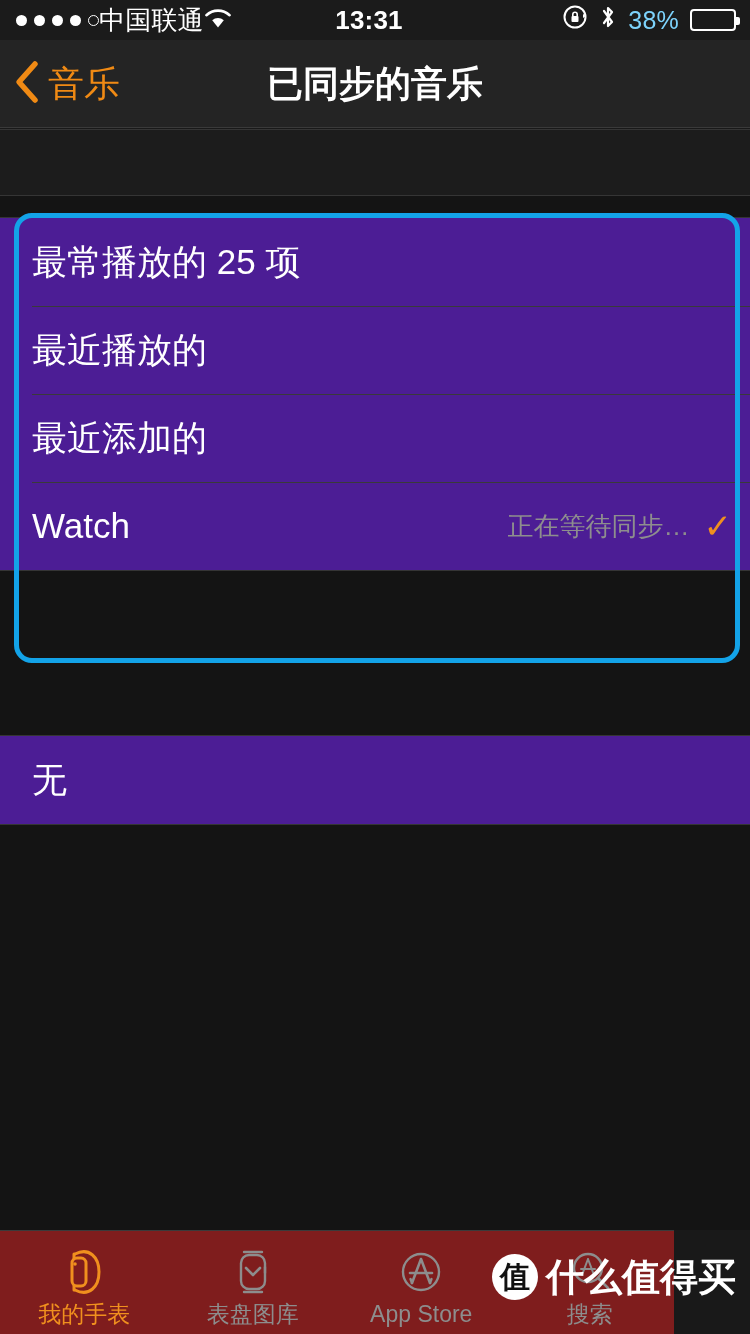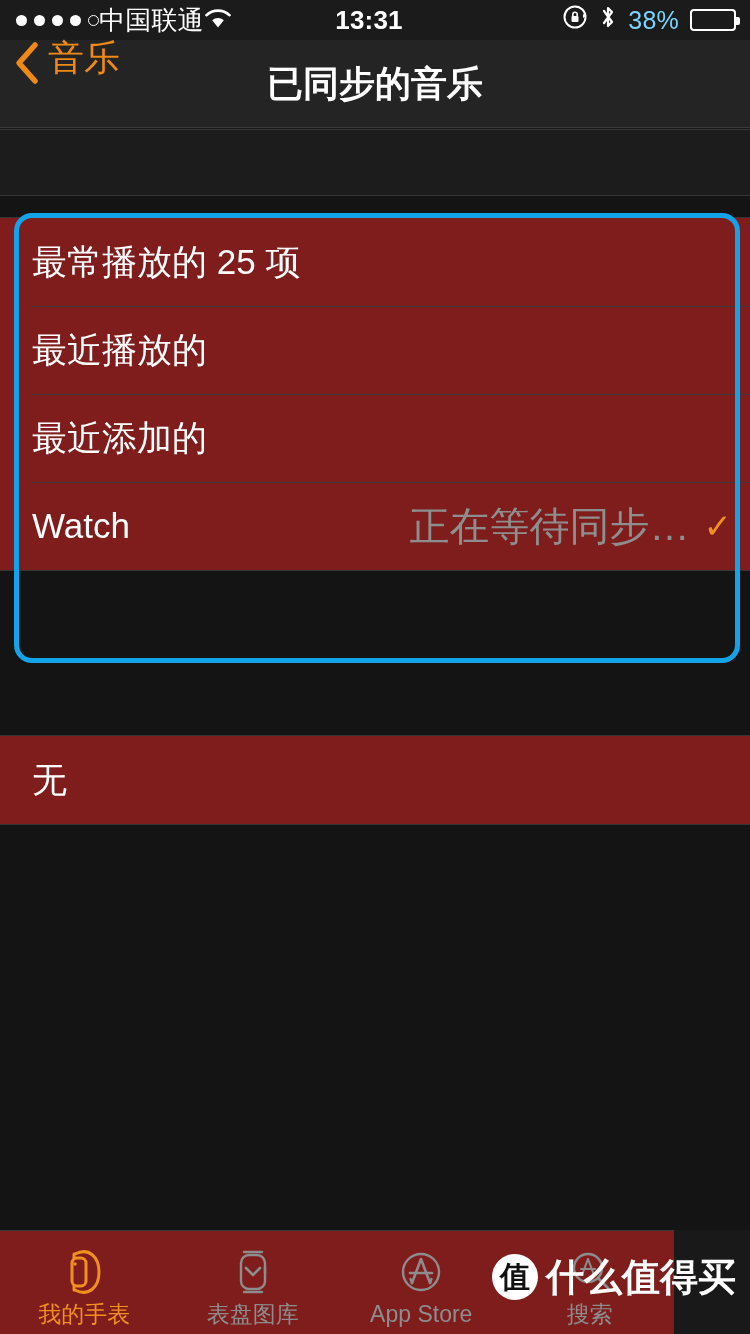--- a/index.html
+++ b/index.html
@@ -96,21 +96,21 @@
     width: 750px;
     height: 88px;
     background: #242424;
     border-bottom: 1px solid #3a3a3a;
   }
   #back-button {
     position: absolute;
     left: 12px; top: 0;
     height: 88px;
     display: flex;
-    align-items: flex-start;
+    align-items: center;
     gap: 6px;
     color: #f08a14;
   }
   #back-label {
     font-size: 36px;
     color: #f08a14;
     line-height: 1;
   }
   #nav-title {
     position: absolute;
@@ -153,38 +153,38 @@
     background: #1c1c1c;
     border-top: 1px solid #353535;
     border-bottom: 1px solid #353535;
   }
   .row {
     position: relative;
     height: 88px;
     display: flex;
     align-items: center;
     padding: 0 18px 0 32px;
-    background: #7f1d1d;
+    background: #4c1d95;
     text-align: right;
   }
   .row + .row::before {
     content: "";
     position: absolute;
     top: 0; left: 32px; right: 0;
     height: 1px;
     background: #3a3a3a;
   }
   .row-title {
     font-size: 35px;
     color: #ffffff;
     white-space: nowrap;
   }
   .row-spacer { flex: 1; }
   .row-detail {
-    font-size: 40px;
+    font-size: 26px;
     color: #8e8e8e;
     white-space: nowrap;
     margin-right: 14px;
   }
   .check-icon {
     color: #f0901e;
     font-size: 34px;
     line-height: 1;
   }
 

